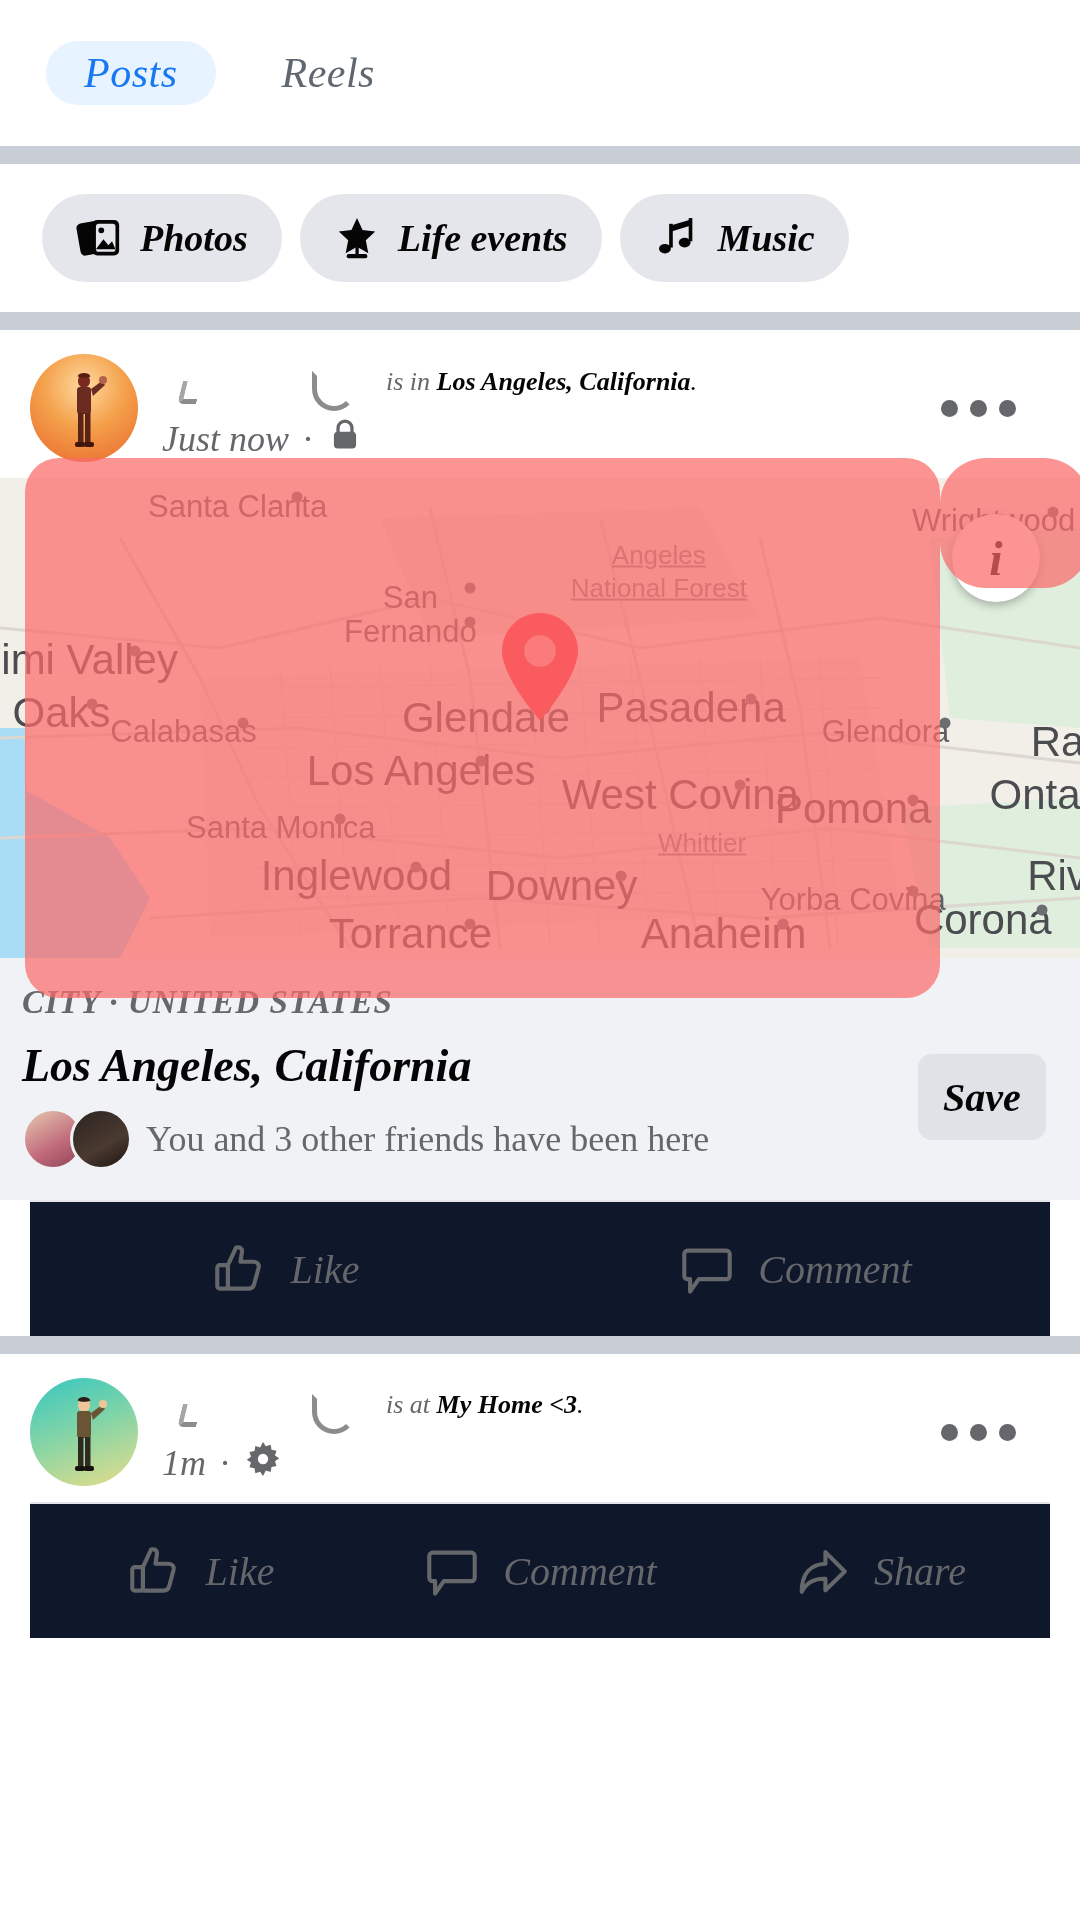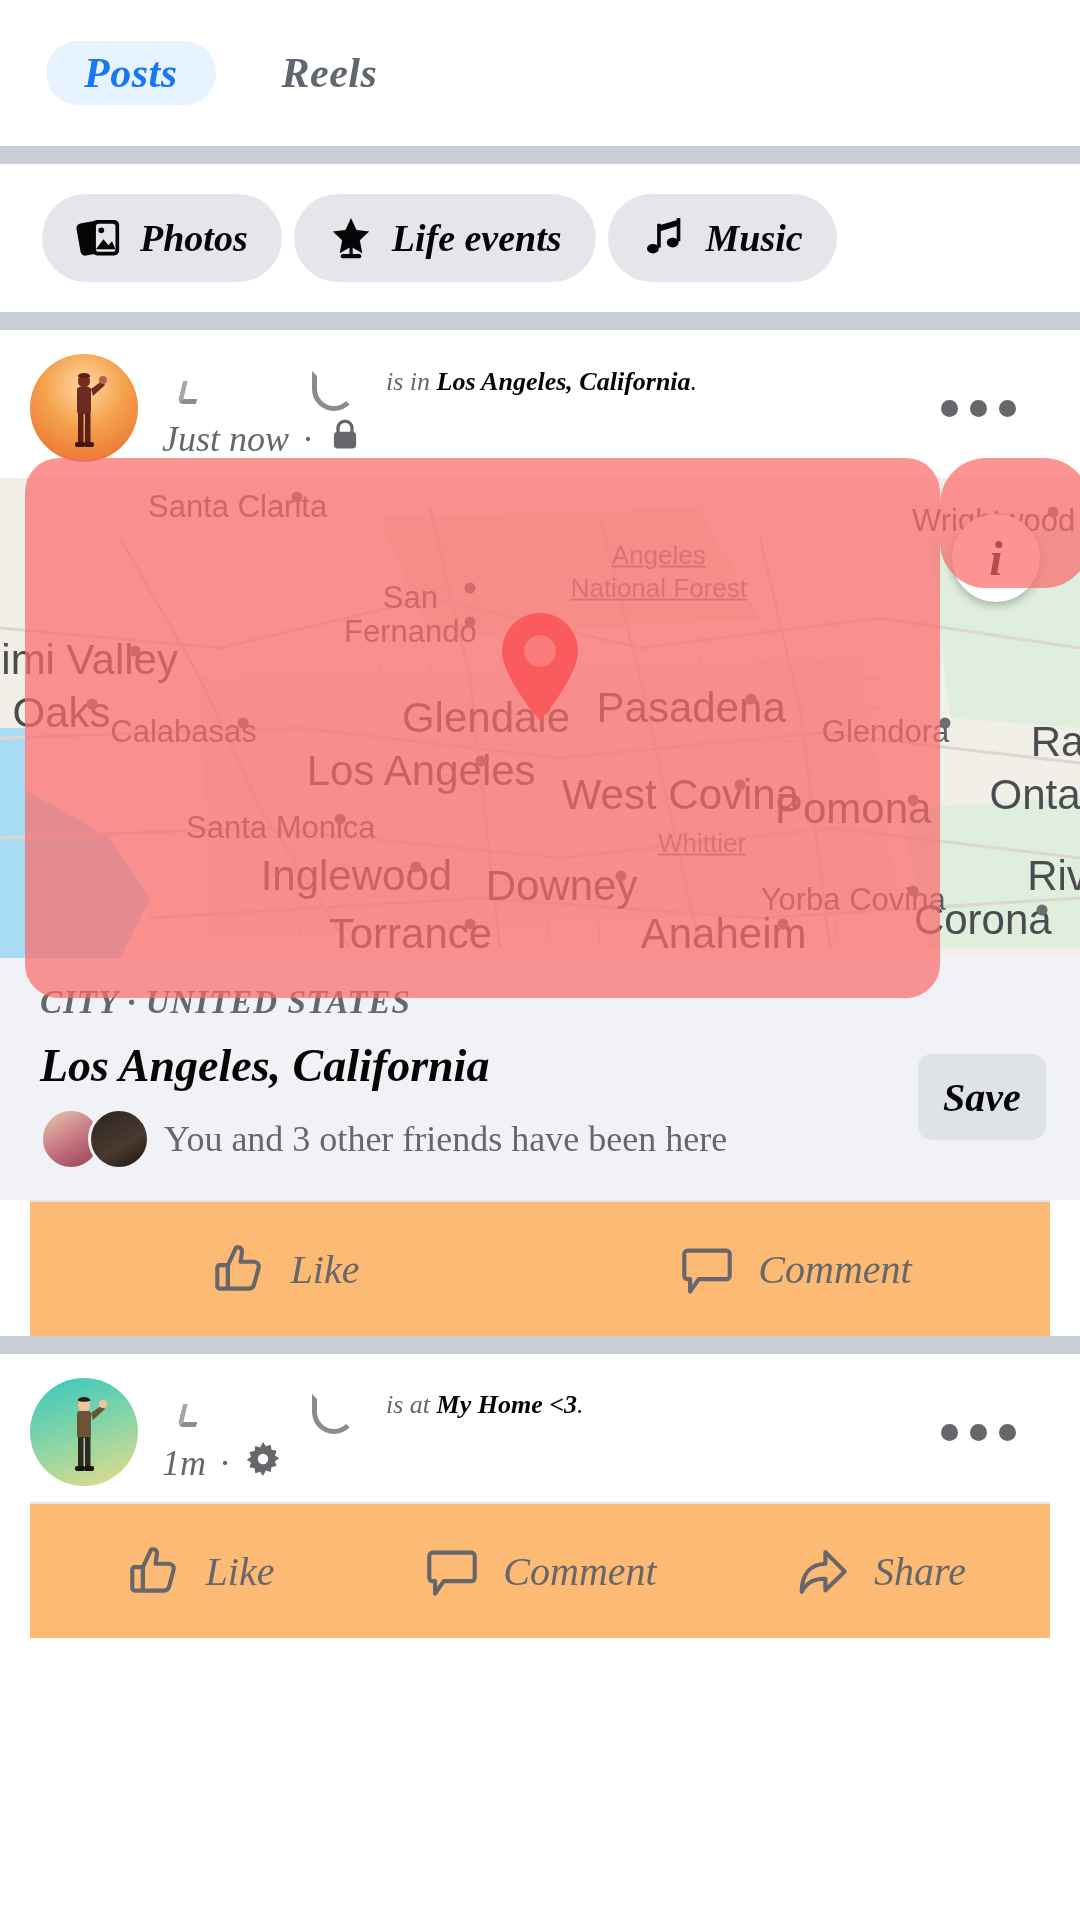--- a/index.html
+++ b/index.html
@@ -16,38 +16,38 @@
     height:146px;
     background:#fff;
     display:flex;
     align-items:center;
     padding-left:46px;
     gap:28px;
   }
   .tab{
     font-size:42px;
     font-style:italic;
-    font-weight:bold;
+    font-weight:normal;
     color:#606770;
     padding:8px 38px;
     border-radius:40px;
     letter-spacing:.5px;
   }
   .tab.active{ background:#e7f3ff; color:#1877f2; }
 
   .divider{ height:18px; background:#c8cdd6; width:100%; }
 
   
   .pillrow{
     background:#fff;
     height:148px;
     display:flex;
     align-items:center;
     padding-left:42px;
-    gap:12px;
+    gap:18px;
     overflow:hidden;
   }
   .pill{
     background:#e4e6eb;
     border-radius:50px;
     height:88px;
     display:flex;
     align-items:center;
     gap:18px;
     padding:0 34px;
@@ -203,21 +203,21 @@
     position:absolute;
     left:50%; top:44%;
     width:76px;height:76px;
     transform:translate(-50%,-100%);
     z-index:5;
   }
 
   
   .place{
     background:#f0f2f5;
-    padding:26px 34px 30px 40px;
+    padding:26px 34px 30px 22px;
     position:relative;
   }
   .place-kicker{
     font-size:33px;
     font-style:italic;
     font-weight:bold;
     color:#65676b;
     letter-spacing:1px;
   }
   .place-title{
@@ -250,21 +250,21 @@
     background:#dfe3e8;
     border-radius:14px;
     width:128px; height:86px;
     display:flex;align-items:center;justify-content:center;
     font-size:40px; font-style:italic; font-weight:bold;
     color:#050505;
   }
 
   
   .actionbar{
-    background:#fdba74;
+    background:#0f172a;
     display:flex;
     border-top:2px solid #e5e6eb;
     margin:0 30px;
     height:136px;
     align-items:center;
   }
   .act{
     flex:1;
     display:flex;
     align-items:center;

